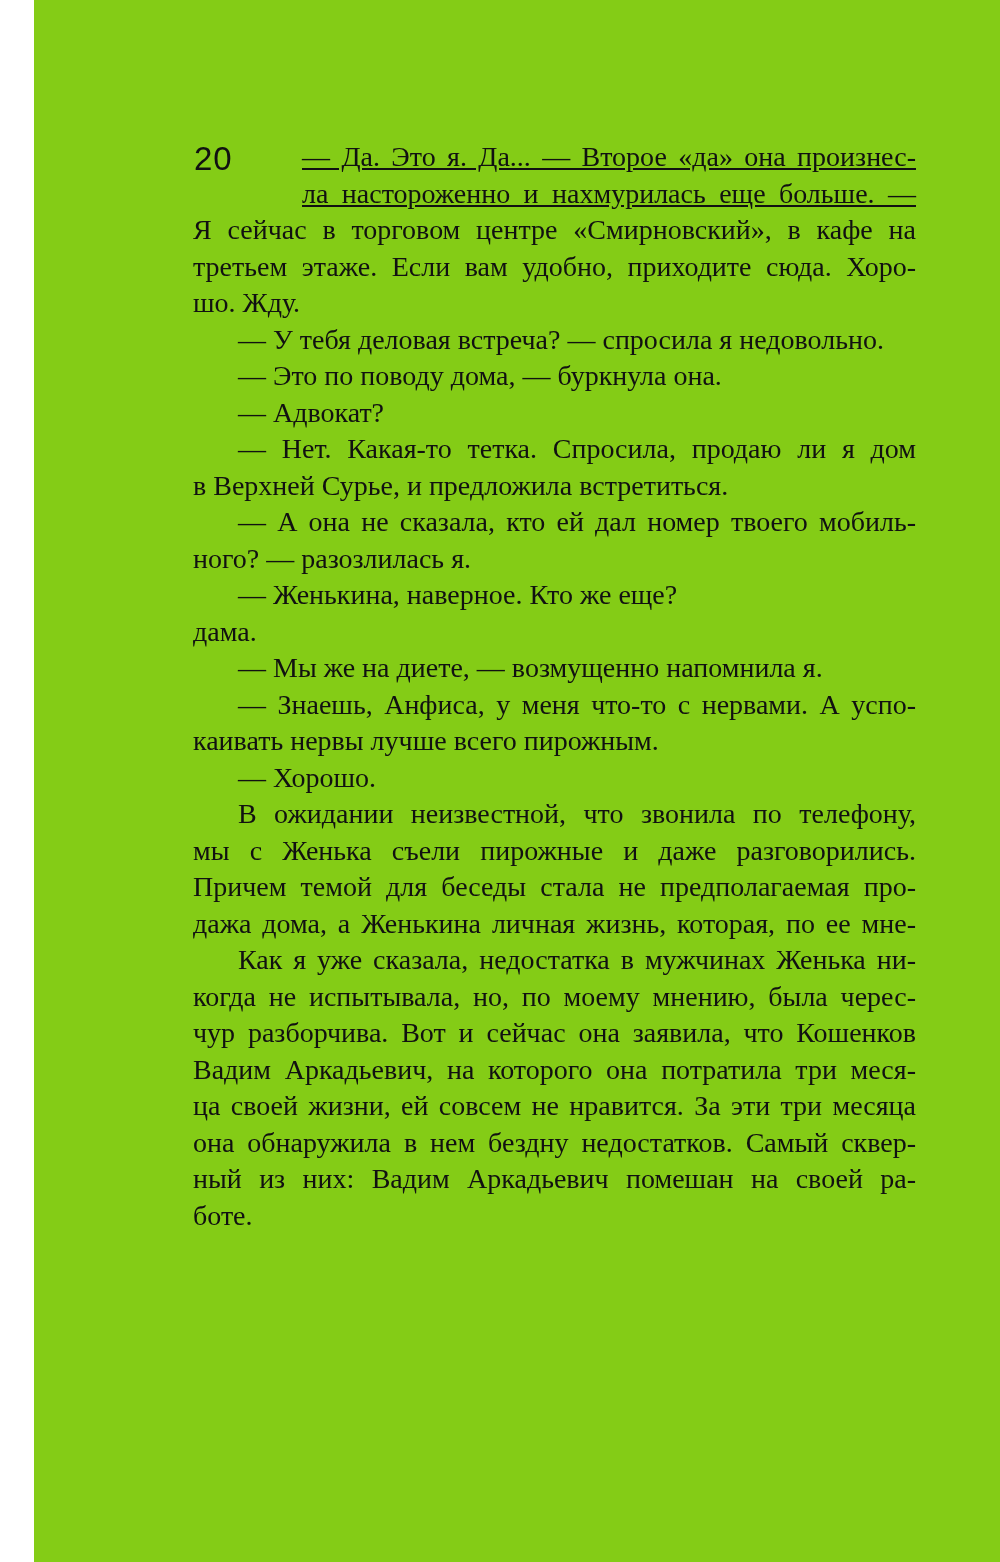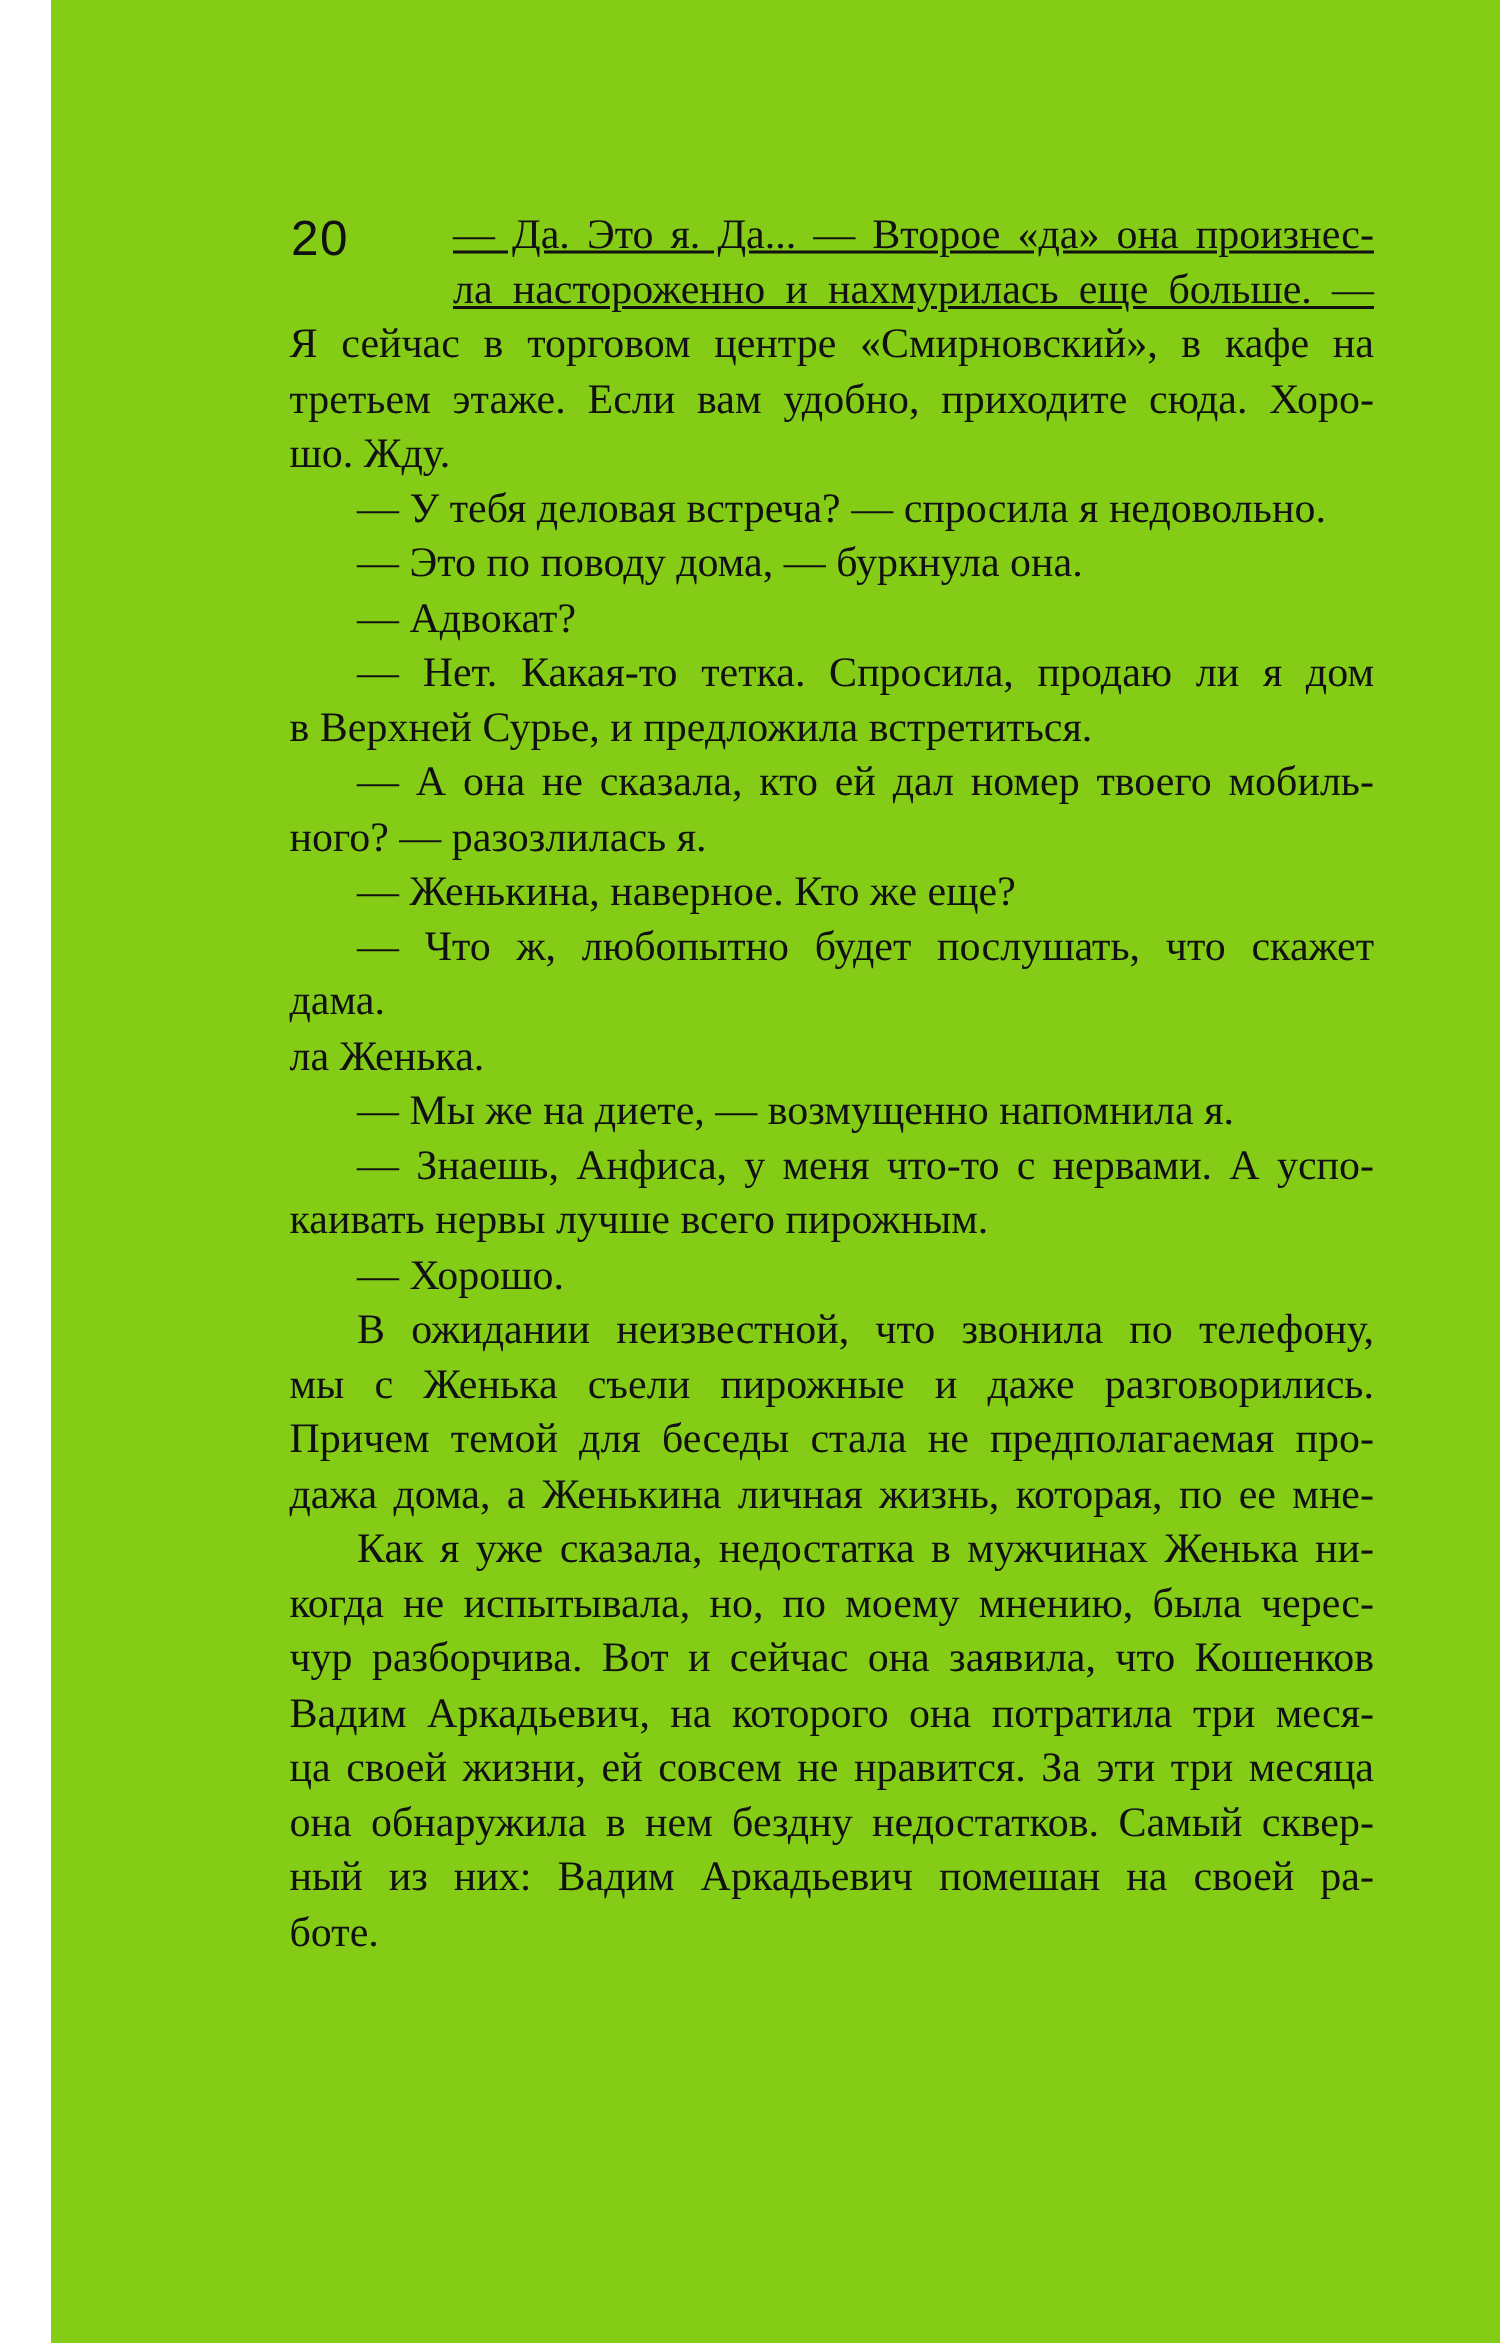--- a/index.html
+++ b/index.html
@@ -63,23 +63,21 @@
         <div class="line">третьем этаже. Если вам удобно, приходите сюда. Хоро-</div>
         <div class="line last">шо. Жду.</div>
         <div class="line last first">— У тебя деловая встреча? — спросила я недовольно.</div>
         <div class="line last first">— Это по поводу дома, — буркнула она.</div>
         <div class="line last first">— Адвокат?</div>
         <div class="line first">— Нет. Какая-то тетка. Спросила, продаю ли я дом</div>
         <div class="line last">в Верхней Сурье, и предложила встретиться.</div>
         <div class="line first">— А она не сказала, кто ей дал номер твоего мобиль-</div>
         <div class="line last">ного? — разозлилась я.</div>
         <div class="line last first">— Женькина, наверное. Кто же еще?</div>
-        <div class="line first">— Что ж, любопытно будет послушать, что скажет</div>
         <div class="line last">дама.</div>
-        <div class="line last">ла Женька.</div>
         <div class="line last first">— Мы же на диете, — возмущенно напомнила я.</div>
         <div class="line first">— Знаешь, Анфиса, у меня что-то с нервами. А успо-</div>
         <div class="line last">каивать нервы лучше всего пирожным.</div>
         <div class="line last first">— Хорошо.</div>
         <div class="line first">В ожидании неизвестной, что звонила по телефону,</div>
         <div class="line">мы с Женька съели пирожные и даже разговорились.</div>
         <div class="line">Причем темой для беседы стала не предполагаемая про-</div>
         <div class="line">дажа дома, а Женькина личная жизнь, которая, по ее мне-</div>
         <div class="line first">Как я уже сказала, недостатка в мужчинах Женька ни-</div>
         <div class="line">когда не испытывала, но, по моему мнению, была черес-</div>

